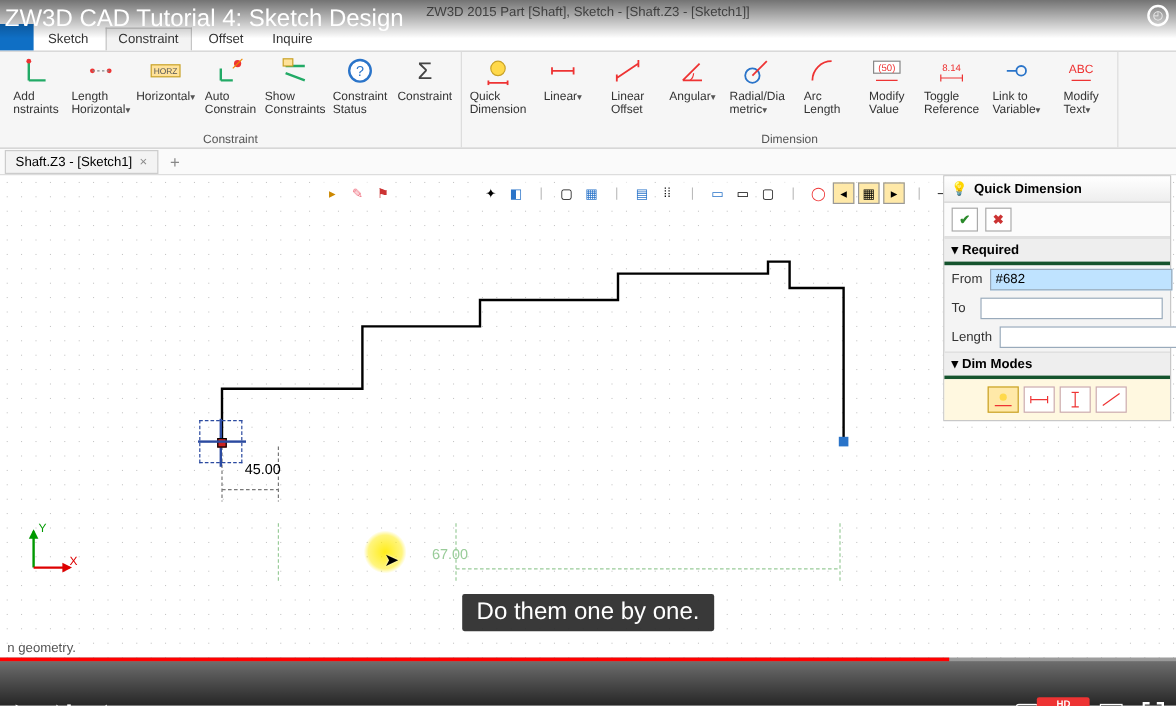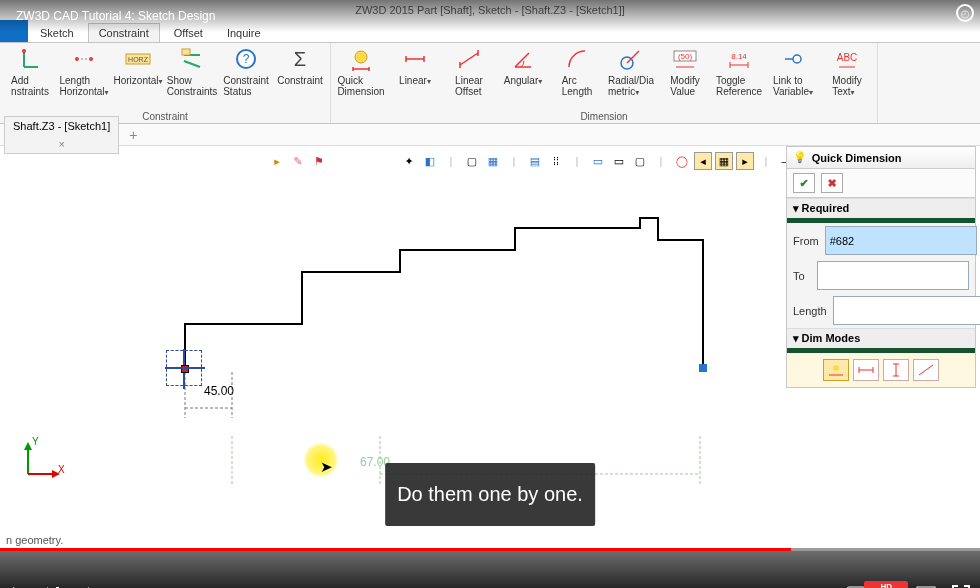--- a/index.html
+++ b/index.html
@@ -2,21 +2,21 @@
 <html><head>
 <meta charset="utf-8">
 <style>
   * { margin: 0; padding: 0; box-sizing: border-box; font-family: "Segoe UI", Tahoma, sans-serif; }
   html, body { width: 980px; height: 588px; overflow: hidden; background: #fff; }
 
   
   .title-overlay {
     position: absolute; top: 0; left: 0; right: 0; height: 32px;
     background: linear-gradient(to bottom, rgba(0,0,0,0.55), rgba(0,0,0,0));
-    color: #fff; font-size: 12px; line-height: 32px; padding-left: 16px;
+    color: #fff; font-size: 20px; line-height: 32px; padding-left: 4px;
     z-index: 90; pointer-events: none; white-space: nowrap;
   }
   .app-window-title {
     position: absolute; top: 4px; left: 50%; transform: translateX(-50%);
     font-size: 11px; color: #666; z-index: 5;
   }
 
   
   .ribbon-tabs {
     position: absolute; top: 20px; left: 0; right: 0; height: 22px;
@@ -39,21 +39,21 @@
   .rbtn .ic { width: 28px; height: 28px; display: flex; align-items: center; justify-content: center; }
   .rbtn .lbl { font-size: 10px; color: #333; text-align: left; line-height: 11px; white-space: pre-line;}
   .dd-caret::after { content: "▾"; font-size: 8px; color: #555; }
 
   
   .doc-tabs {
     position: absolute; top: 124px; left: 0; right: 0; height: 22px;
     background: #fafafa; border-bottom: 1px solid #ddd;
     display: flex; align-items: center; font-size: 11px; padding-left: 4px; z-index: 3;
   }
-  .doc-tabs .doc { padding: 3px 8px; border: 1px solid #ccc; background: #f3f3f3; display: flex; gap: 6px; align-items: center; flex-direction: column;}
+  .doc-tabs .doc { padding: 3px 8px; border: 1px solid #ccc; background: #f3f3f3; display: flex; gap: 6px; align-items: center;}
   .doc-tabs .plus { padding: 2px 10px; color: #888; font-size: 14px; cursor: pointer;}
 
   
   .mini-toolbar {
     position: absolute; top: 151px; height: 20px; display: flex; gap: 3px;
     align-items: center; z-index: 4;
   }
   .mini-toolbar .mb {
     width: 18px; height: 18px; border: 1px solid transparent; display: flex;
     align-items: center; justify-content: center; font-size: 11px; cursor: pointer;
@@ -102,36 +102,36 @@
   
   .side-panel {
     position: absolute; top: 146px; right: 4px; width: 190px;
     background: #f4f4f4; border: 1px solid #c8c8c8; z-index: 6; font-size: 11px;
   }
   .sp-title { background: linear-gradient(#fff,#eee); padding: 4px 6px; font-weight: 600; border-bottom:1px solid #ccc; display:flex; align-items:center; gap:5px;}
   .sp-confirm { display:flex; gap:6px; padding:4px 6px; border-bottom:1px solid #ccc; background:#fbfbfb;}
   .sp-confirm .btn { width:22px; height:20px; border:1px solid #aaa; display:flex; align-items:center; justify-content:center; font-weight:bold; background:#fff;}
   .sp-confirm .ok { color:#2a8a2a; }
   .sp-confirm .cx { color:#c33; }
-  .sp-section-hdr { background:#eee; padding:3px 6px; font-weight:600; border-top:1px solid #ddd; border-bottom:5px solid #14532d;}
+  .sp-section-hdr { background:#eee; padding:3px 6px; font-weight:600; border-top:1px solid #ddd; border-bottom:3px solid #14532d;}
   .sp-row { display:flex; align-items:center; padding:3px 6px; gap:6px;}
   .sp-row label { width:42px; color:#333; }
-  .sp-row input { flex:1; height:29px; font-size:11px; padding:0 4px; border:1px solid #9ab; }
+  .sp-row input { flex:1; height:18px; font-size:11px; padding:0 4px; border:1px solid #9ab; }
   .sp-row input.hl { background:#bfe3ff; }
   .dim-mode { display:flex; gap:4px; padding:6px; justify-content:center; background:#fff8e0;}
   .dim-mode .dm {
     width:26px; height:22px; border:1px solid #caa; display:flex; align-items:center; justify-content:center;
     background:#fff;
   }
   .dim-mode .dm.active{ background:#ffe9a8; border-color:#c9a227;}
 
   
   .caption {
     position:absolute; left:50%; bottom:62px; transform:translateX(-50%);
-    background: rgba(40,40,40,0.92); color:#fff; font-size:20px; padding:20px 12px;
+    background: rgba(40,40,40,0.92); color:#fff; font-size:20px; padding:4px 12px;
     z-index:80; border-radius:2px;
   }
 
   
   .player {
     position:absolute; left:0; right:0; bottom:0; height:40px;
     background: linear-gradient(to top, rgba(0,0,0,0.85), rgba(0,0,0,0.55));
     z-index:95; color:#fff; font-size:12px;
   }
   .progress { position:absolute; top:0; left:0; right:0; height:3px; background:rgba(255,255,255,0.3);}
@@ -195,20 +195,31 @@
             <svg width="28" height="22">
               <rect x="2" y="6" width="24" height="10" fill="#ffe29a" stroke="#c9a227"></rect>
               <text x="14" y="14" font-size="7" text-anchor="middle" fill="#555">HORZ</text>
             </svg>
           </div>
         <div class="lbl dd-caret">Horizontal</div>
       </div>
       <div class="rbtn">
         <div class="ic">
             <svg width="24" height="24">
+              <path d="M4 20 h10 M4 20 v-10" stroke="#2a6" stroke-width="2"></path>
+              <circle cx="18" cy="6" r="3" fill="#e33"></circle>
+              <path d="M14 10 l8 -8" stroke="#e80"></path>
+            </svg>
+          </div>
+        <div class="lbl">Auto
+Constrain</div>
+      </div>
+      <div class="rbtn">
+        <div class="ic">
+            <svg width="24" height="24">
               <path d="M4 8 h16 M4 14 l16 6" stroke="#2a6" stroke-width="2"></path>
               <rect x="2" y="2" width="8" height="6" fill="#ffe29a" stroke="#c9a227"></rect>
             </svg>
           </div>
         <div class="lbl">Show
 Constraints</div>
       </div>
       <div class="rbtn">
         <div class="ic">
             <svg width="24" height="24">
@@ -265,35 +276,35 @@
             <svg width="24" height="24">
               <path d="M4 20 h16 M4 20 l14 -14" stroke="#e33" stroke-width="1.5"></path>
               <path d="M10 20 a8 8 0 0 0 3 -6" fill="none" stroke="#e33"></path>
             </svg>
           </div>
         <div class="lbl dd-caret">Angular</div>
       </div>
       <div class="rbtn">
         <div class="ic">
             <svg width="24" height="24">
+              <circle cx="8" cy="16" r="6" fill="none" stroke="#2a74c9" stroke-width="1.5"></circle>
+              <path d="M8 16 l12 -12" stroke="#e33" stroke-width="1.5"></path>
+            </svg>
+          </div>
+        <div class="lbl dd-caret">Radial/Dia
+metric</div>
+      </div>
+      <div class="rbtn">
+        <div class="ic">
+            <svg width="24" height="24">
               <path d="M4 20 a16 16 0 0 1 16 -16" fill="none" stroke="#e33" stroke-width="1.5"></path>
             </svg>
           </div>
         <div class="lbl">Arc
 Length</div>
-      </div>
-      <div class="rbtn">
-        <div class="ic">
-            <svg width="24" height="24">
-              <circle cx="8" cy="16" r="6" fill="none" stroke="#2a74c9" stroke-width="1.5"></circle>
-              <path d="M8 16 l12 -12" stroke="#e33" stroke-width="1.5"></path>
-            </svg>
-          </div>
-        <div class="lbl dd-caret">Radial/Dia
-metric</div>
       </div>
       <div class="rbtn">
         <div class="ic">
             <svg width="26" height="24">
               <rect x="2" y="4" width="22" height="10" fill="#fff" stroke="#888"></rect>
               <text x="13" y="12" font-size="8" text-anchor="middle" fill="#e33">(50)</text>
               <path d="M4 20 h18" stroke="#e33"></path>
             </svg>
           </div>
         <div class="lbl">Modify

